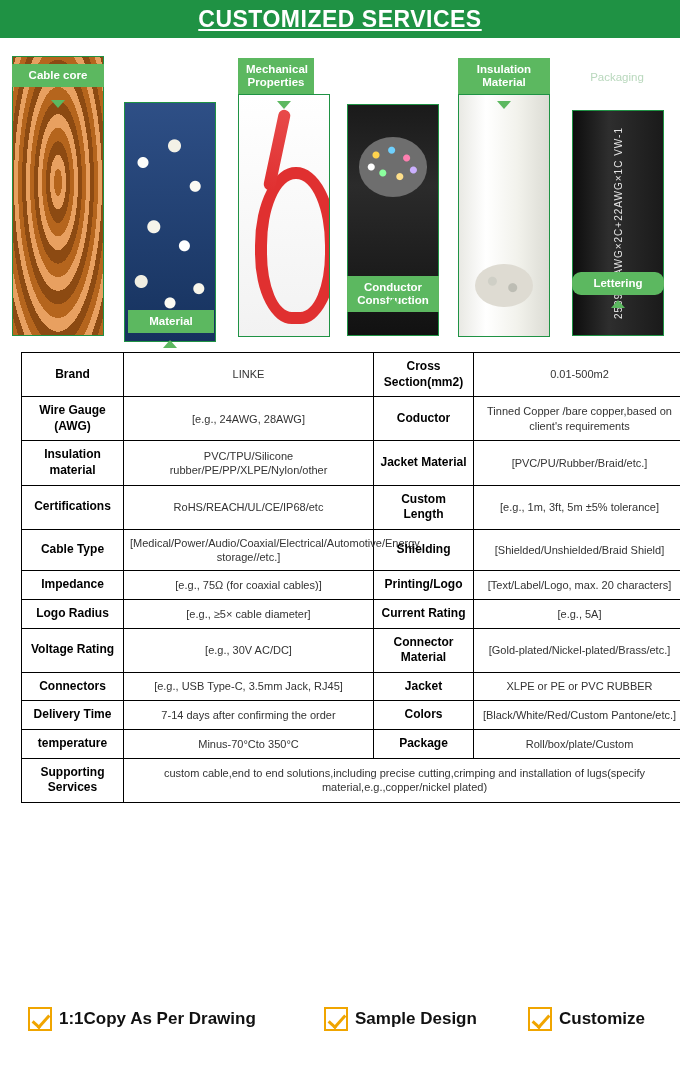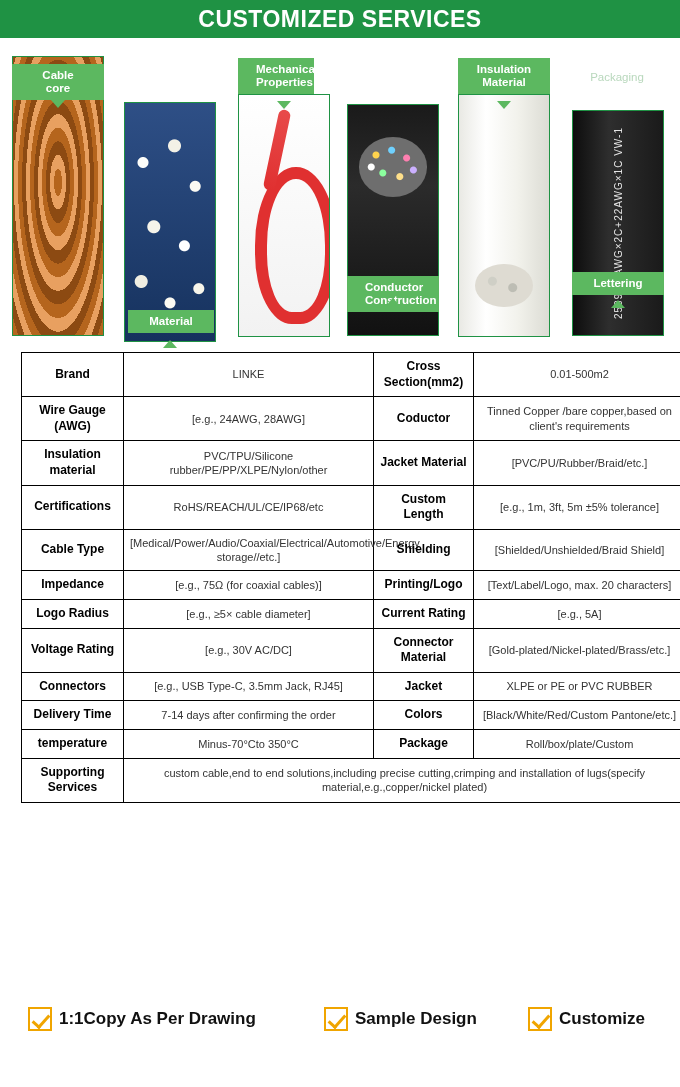--- a/index.html
+++ b/index.html
@@ -25,20 +25,21 @@
   .banner-title {
     position: absolute;
     left: 0; top: 0;
     width: 680px; height: 38px;
     line-height: 38px;
     text-align: center;
     color: #ffffff;
     font-size: 23px;
     font-weight: bold;
     letter-spacing: 0.5px;
+    text-decoration: underline;
   }
 
   
   .collage {
     position: absolute;
     left: 0; top: 38px;
     width: 680px; height: 305px;
   }
 
   .photo {
@@ -49,21 +50,21 @@
   }
 
   .label {
     position: absolute;
     background: #5cb860;
     color: #ffffff;
     font-size: 11.5px;
     font-weight: bold;
     text-align: center;
     line-height: 1.15;
-    padding: 5px 18px;
+    padding: 5px 8px;
     z-index: 5;
   }
   .label.pale { color: #b9d8bd; background: transparent; font-weight: normal; }
 
   .arrow-down, .arrow-up {
     position: absolute;
     width: 0; height: 0;
     z-index: 6;
   }
   .arrow-down {
@@ -288,21 +289,21 @@
 
     <div class="label pale" style="left:562px; top:28px; width:110px;">Packaging</div>
     <div class="arrow-white-down" style="left:610px; top:60px;"></div>
 
     <div class="photo" style="left:572px; top:72px; width:92px; height:226px;">
       <div class="ph-lettering">
         <span class="print">2589  18AWG×2C+22AWG×1C    VW-1</span>
       </div>
     </div>
     <div class="arrow-up" style="left:611px; top:262px;"></div>
-    <div class="label" style="left:572px; top:234px; width:92px;">Lettering</div>
+    <div class="label" style="left:572px; top:234px; width:92px;border-radius:9px;">Lettering</div>
   </div>
 
   <table class="spec-table">
     <tbody>
       <tr>
         <td class="k c1">Brand</td>
         <td class="c2">LINKE</td>
         <td class="k c3">Cross Section(mm2)</td>
         <td class="c4">0.01-500m2</td>
       </tr>

